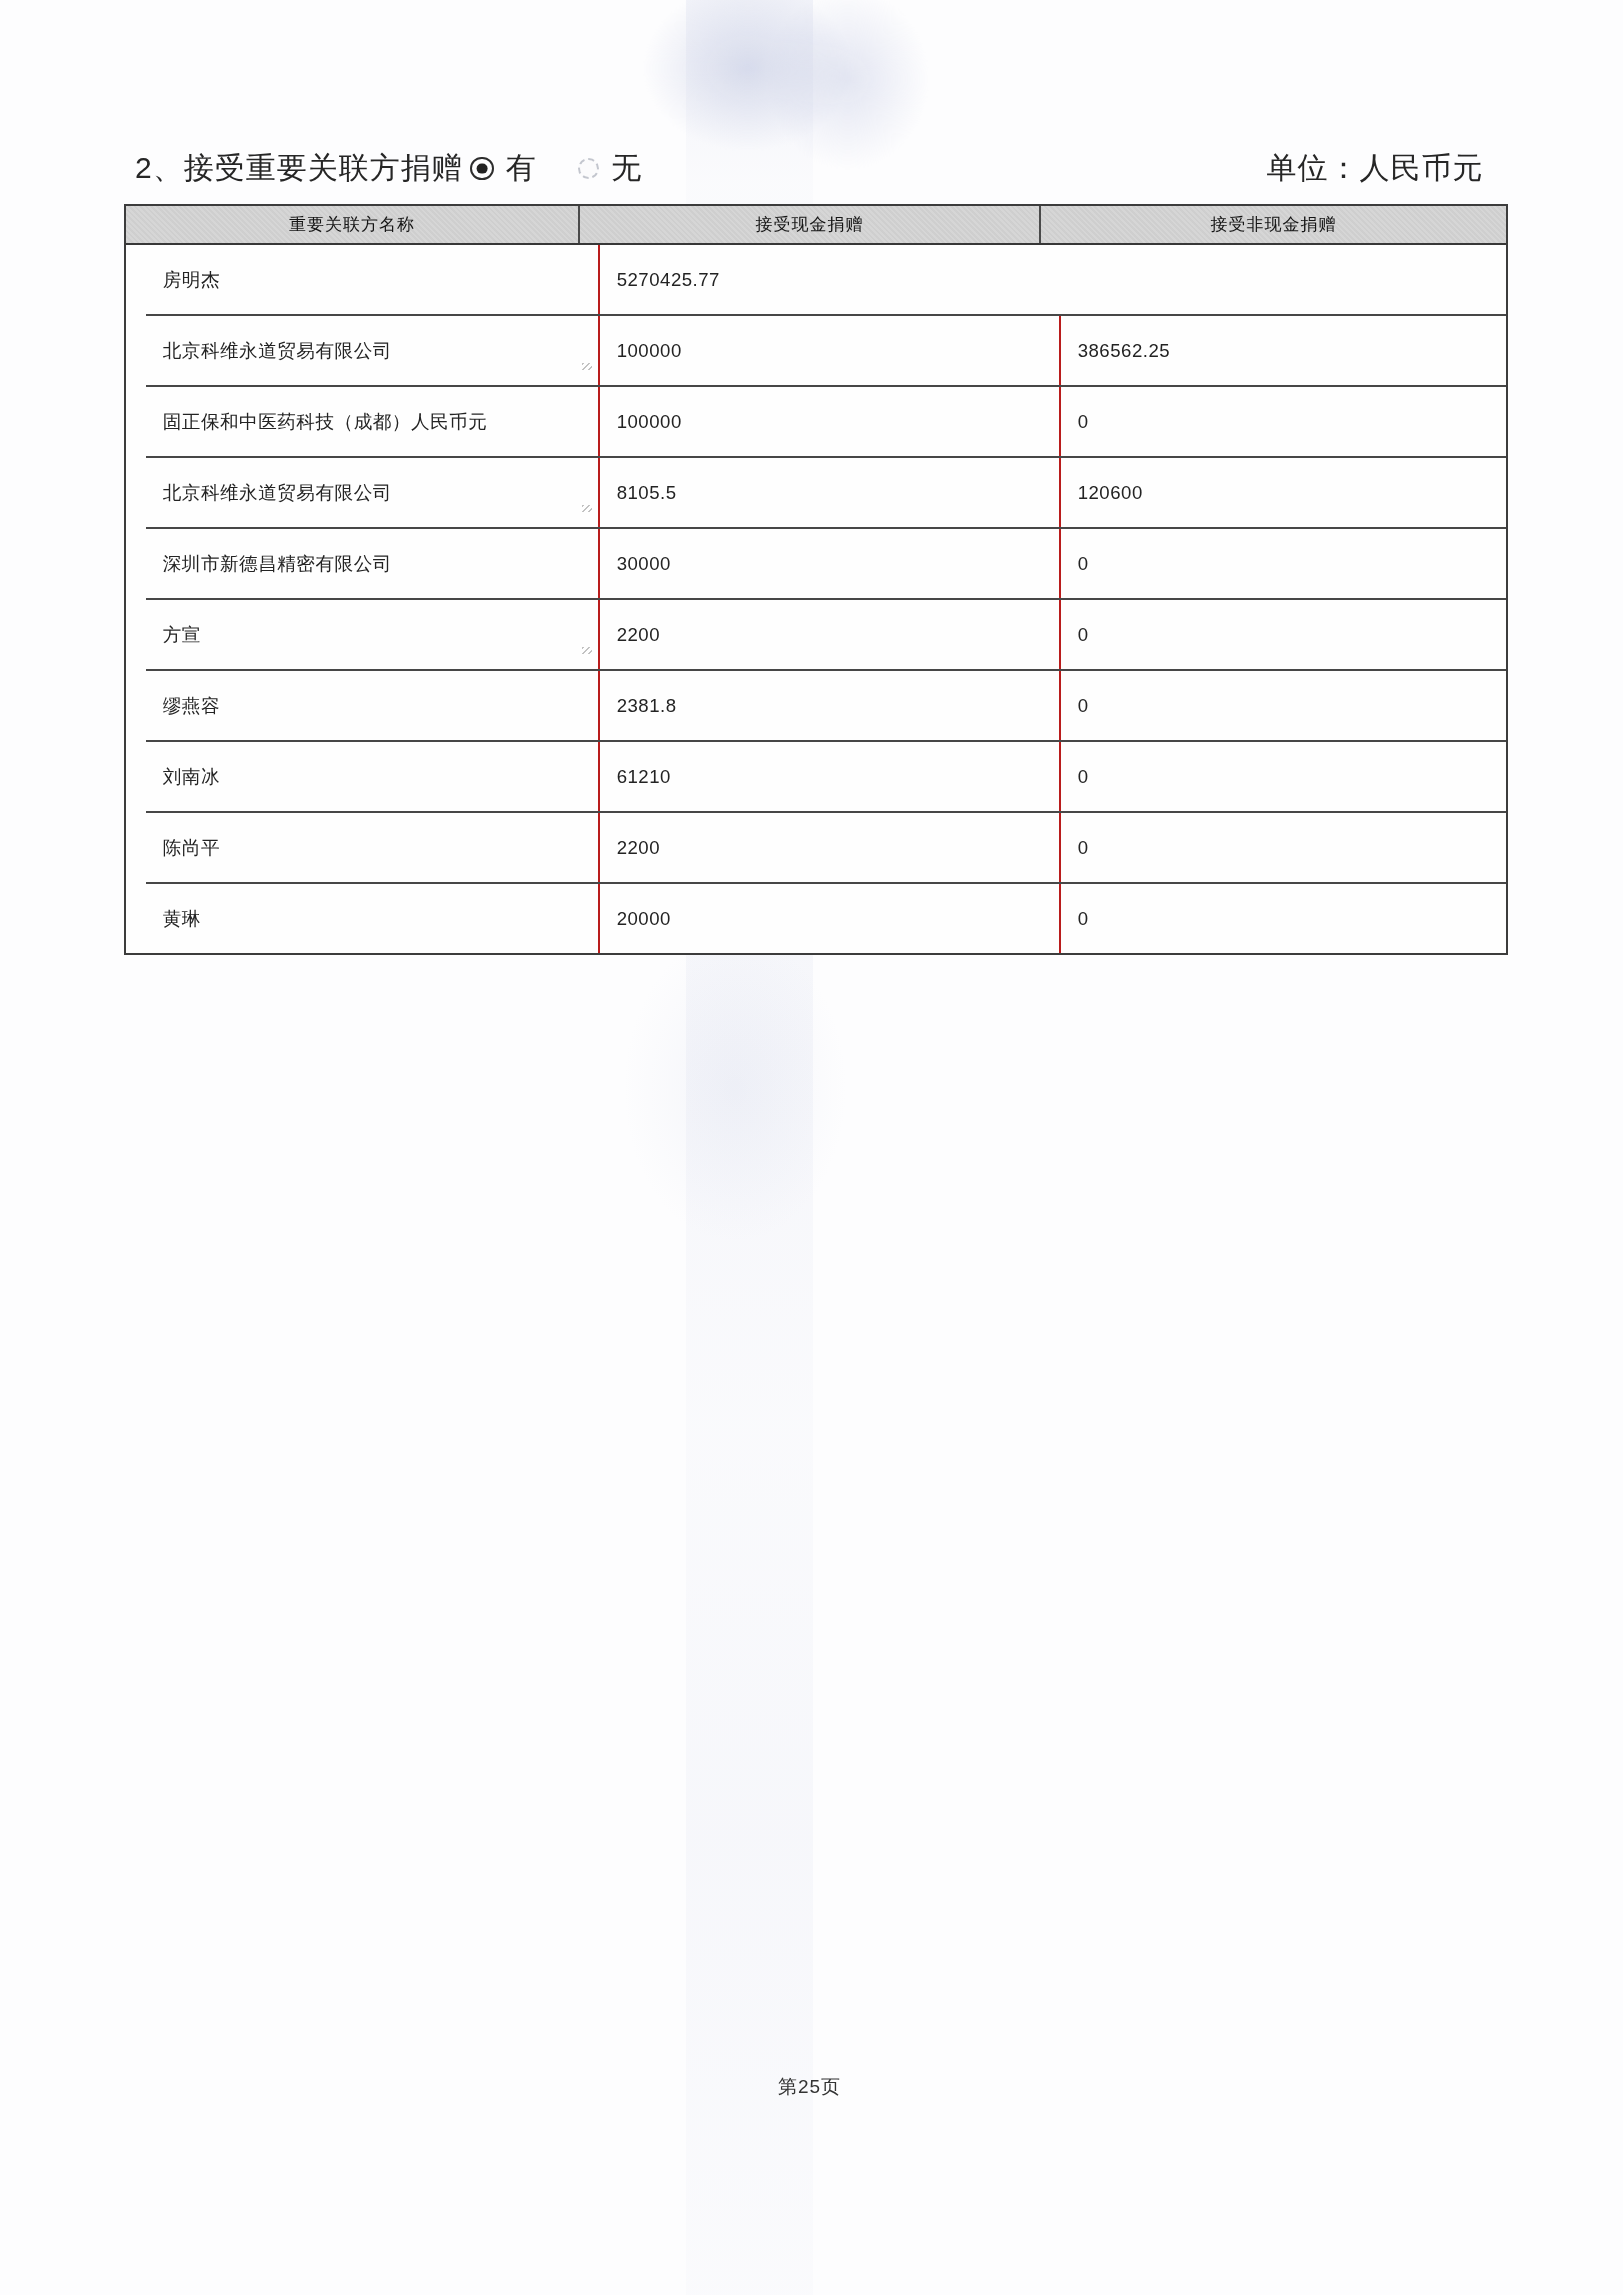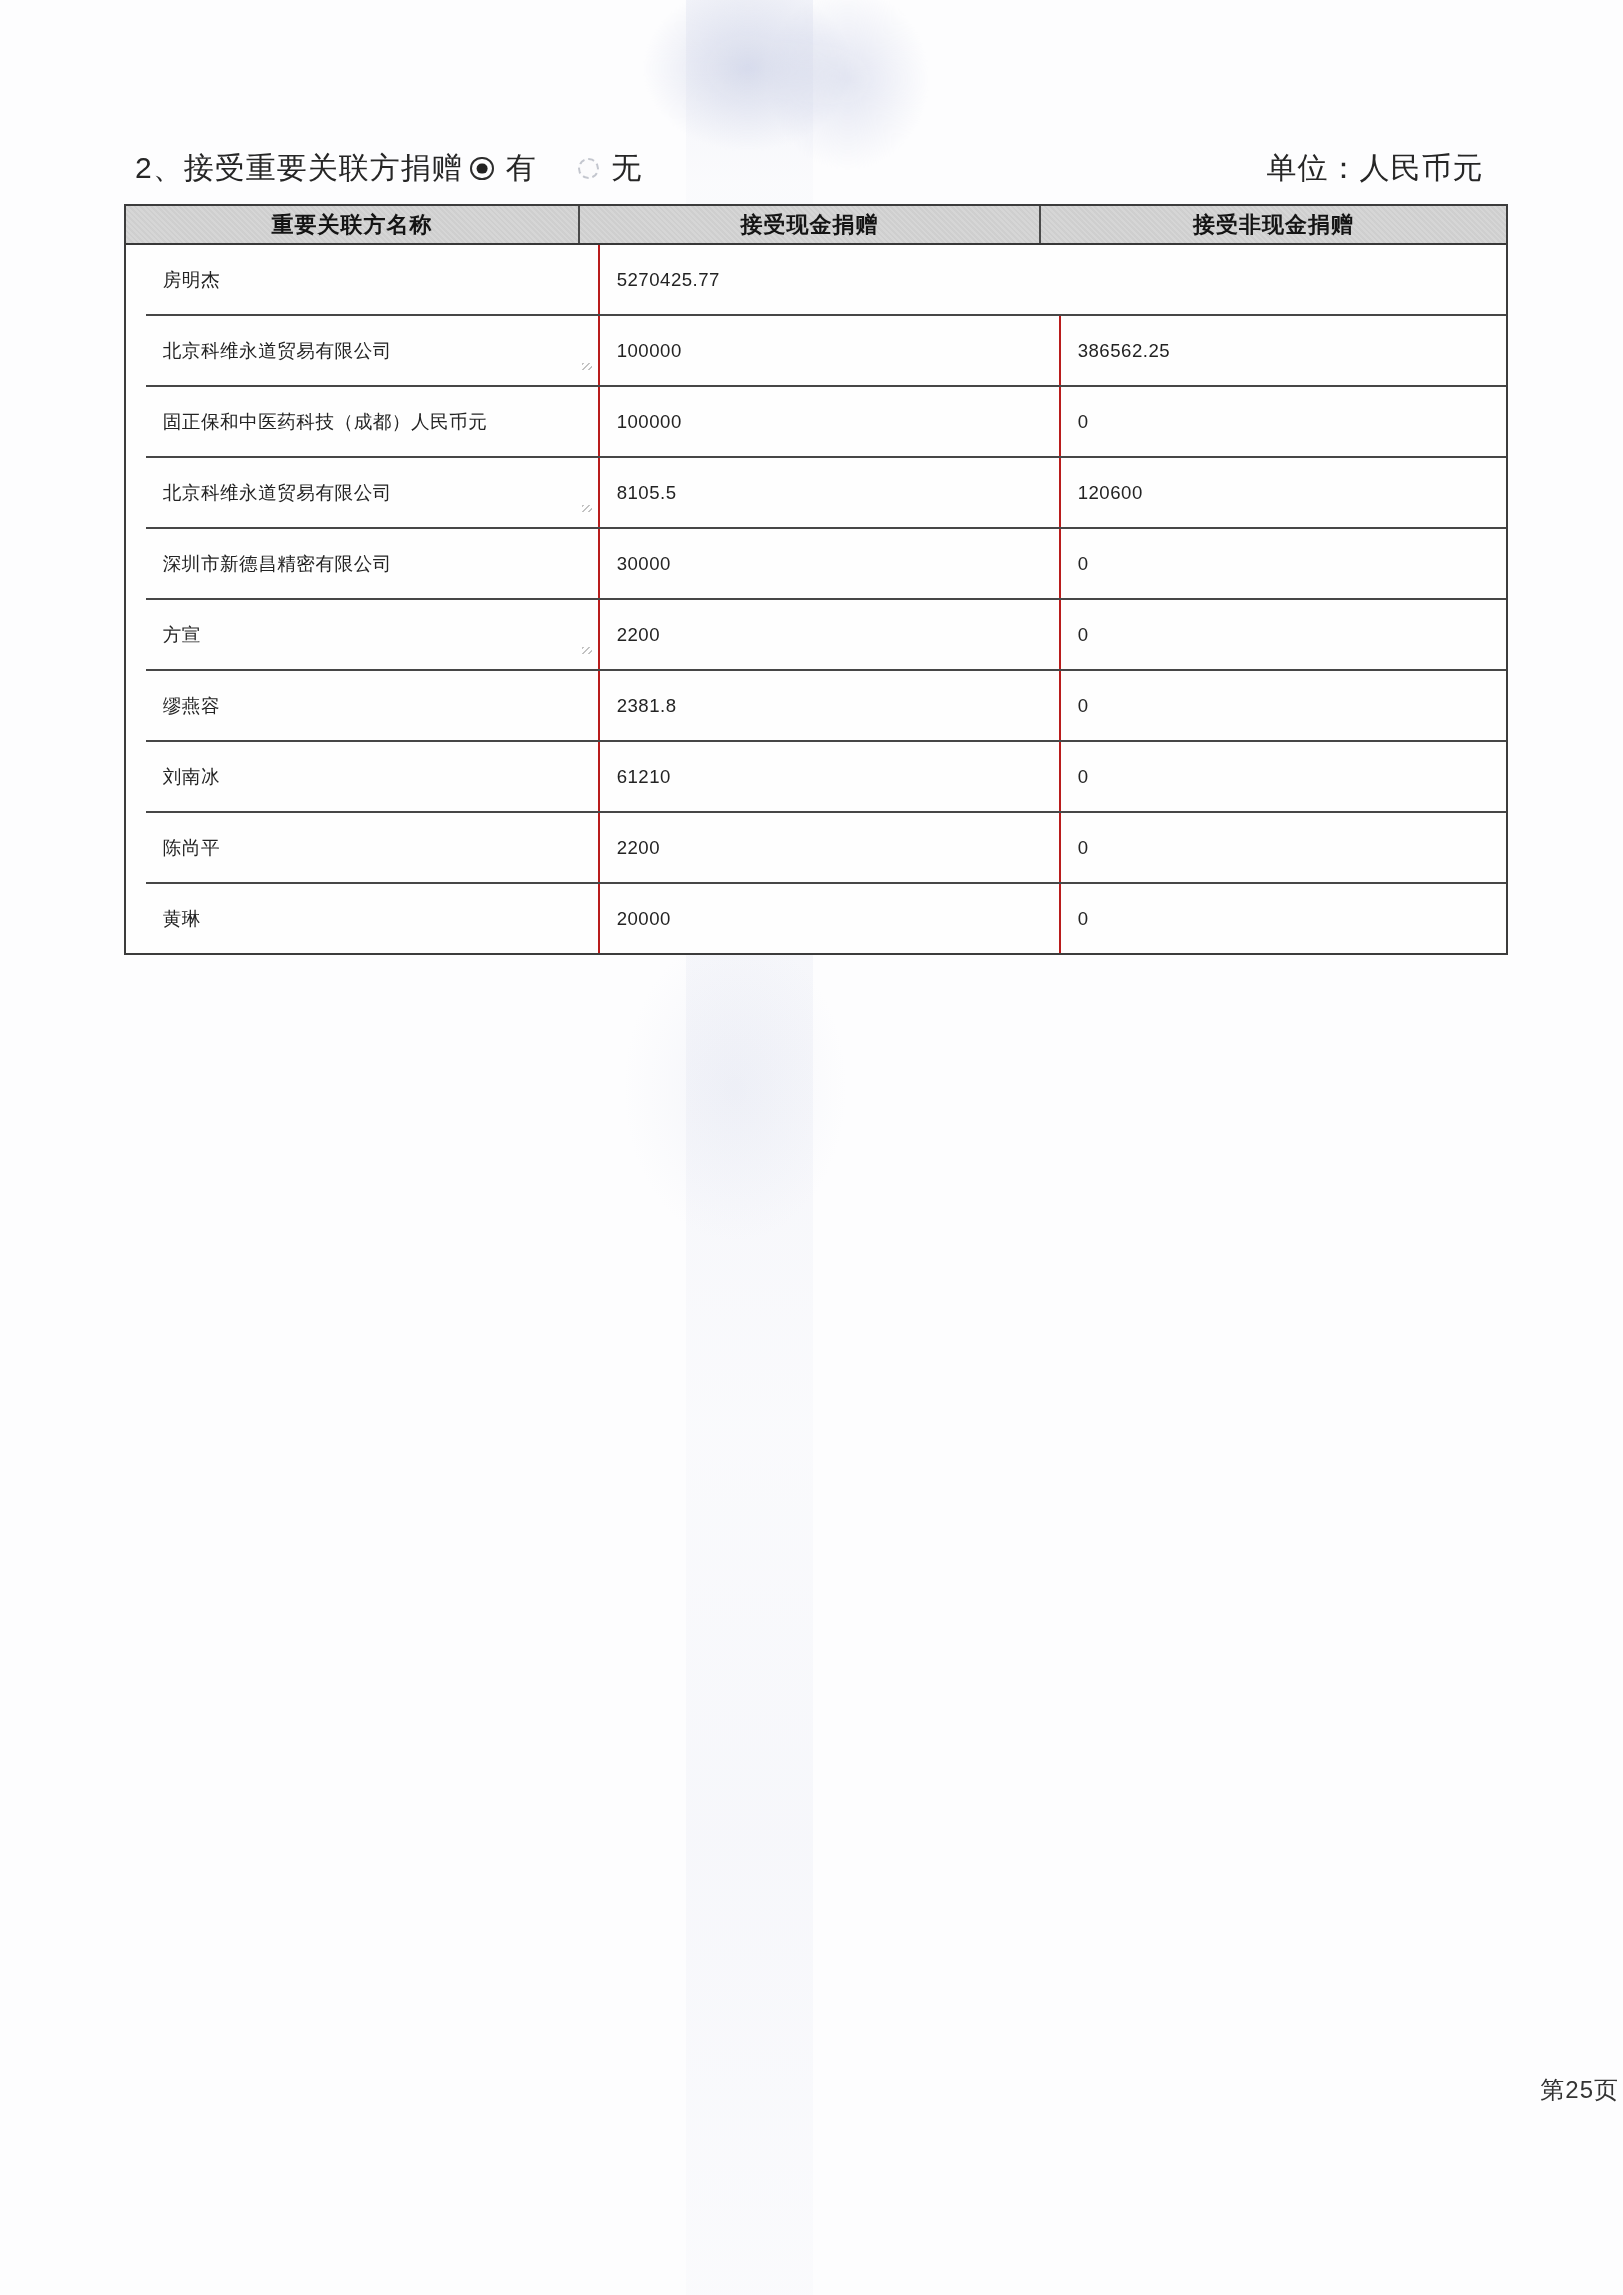--- a/index.html
+++ b/index.html
@@ -75,21 +75,21 @@
   .thead{
     display:grid;grid-template-columns:452px 461px 1fr;
     height:37px;
     background:
       repeating-linear-gradient(45deg, rgba(120,120,120,.08) 0 2px, rgba(255,255,255,0) 2px 3.9px),
       #d6d6d6;
     border-bottom:2px solid #373737;
   }
   .thead .hcell{
     display:flex;align-items:center;justify-content:center;
-    font-size:22px;font-weight:bold;color:#141414;letter-spacing:1px;
+    font-size:17px;font-weight:normal;color:#141414;letter-spacing:1px;
   }
   .thead .hcell + .hcell{border-left:2px solid #4a4a4a;}
   .trow{
     display:grid;grid-template-columns:452px 461px 1fr;
     height:69px;
     border-bottom:2px solid #474747;
     background:transparent;
     margin-left:20px;
   }
   .trow:last-child{border-bottom:none;}
@@ -105,21 +105,21 @@
   .resize-handle-icon{
     position:absolute;right:5.9px;bottom:14.7px;width:9.8px;height:7.8px;
     display:none;
     background:repeating-linear-gradient(135deg,#aeaeae 0 1.6px,rgba(255,255,255,0) 1.6px 4.3px);
     opacity:.75;
   }
   .trow.has-handle .resize-handle-icon{display:block;}
   
   .page-footer{
     position:absolute;left:0;right:4px;top:2074px;
-    text-align:right;font-size:24px;color:#333;letter-spacing:1px;
+    text-align:center;font-size:19px;color:#333;letter-spacing:1px;
   }
 </style>
 </head>
 <body>
 
 <div class="page">
 
   <div class="scan-blotch-top"></div>
   <div class="scan-band"></div>
   <div class="scan-blotch-mid"></div>

